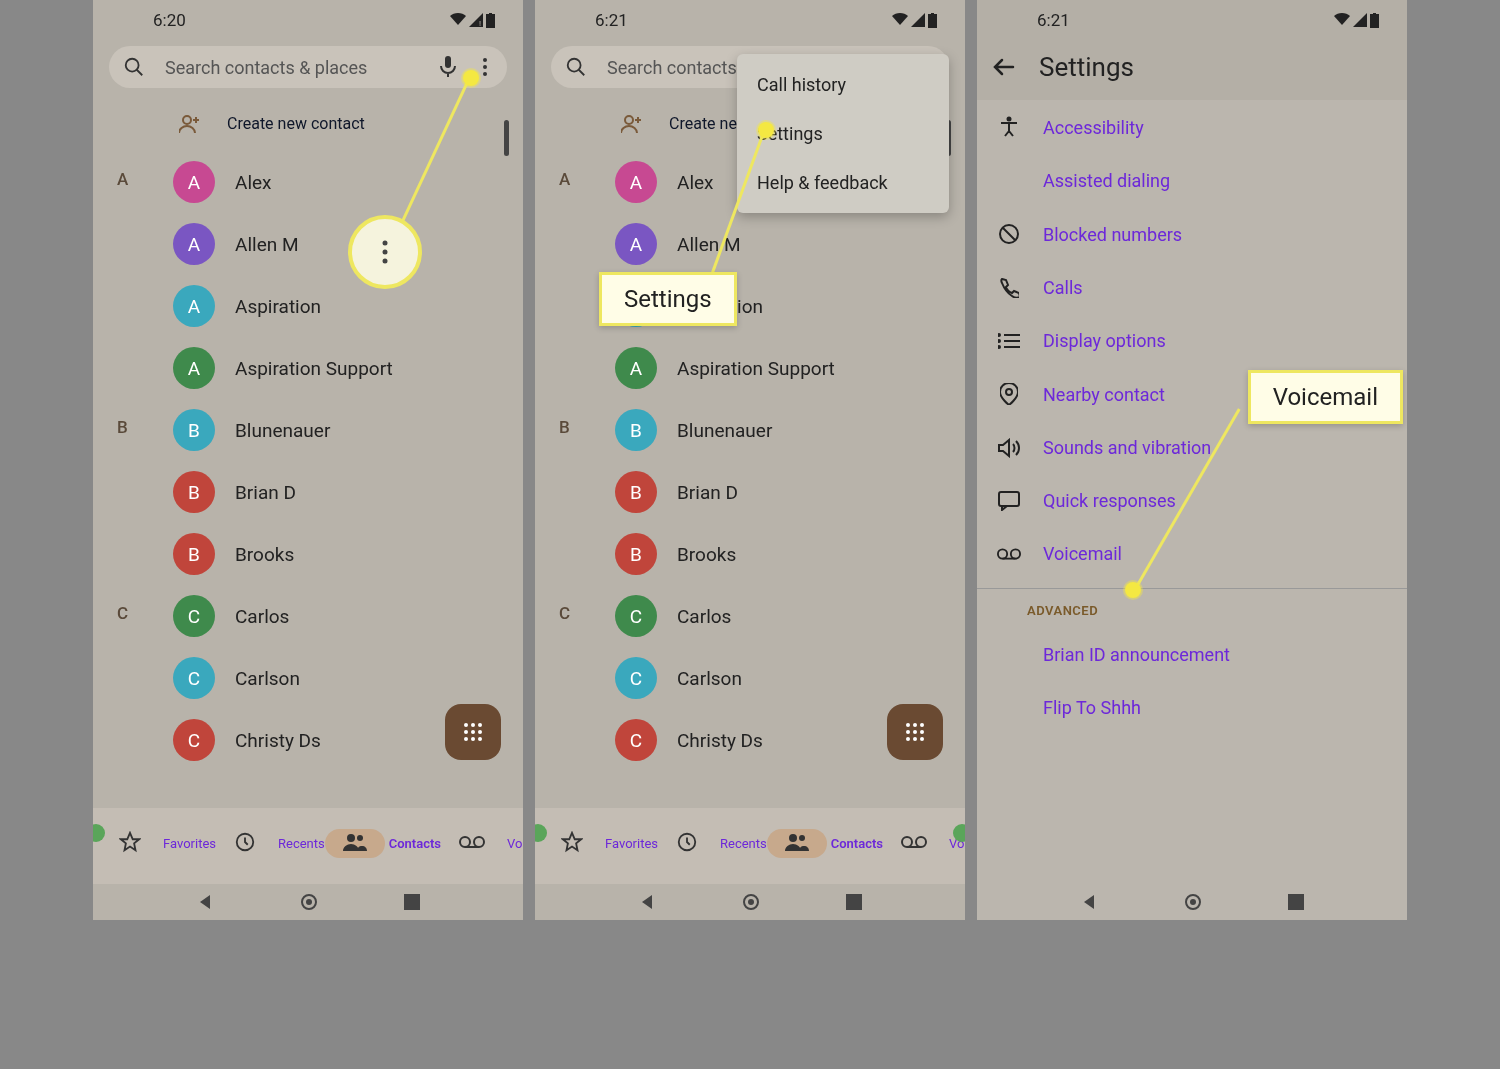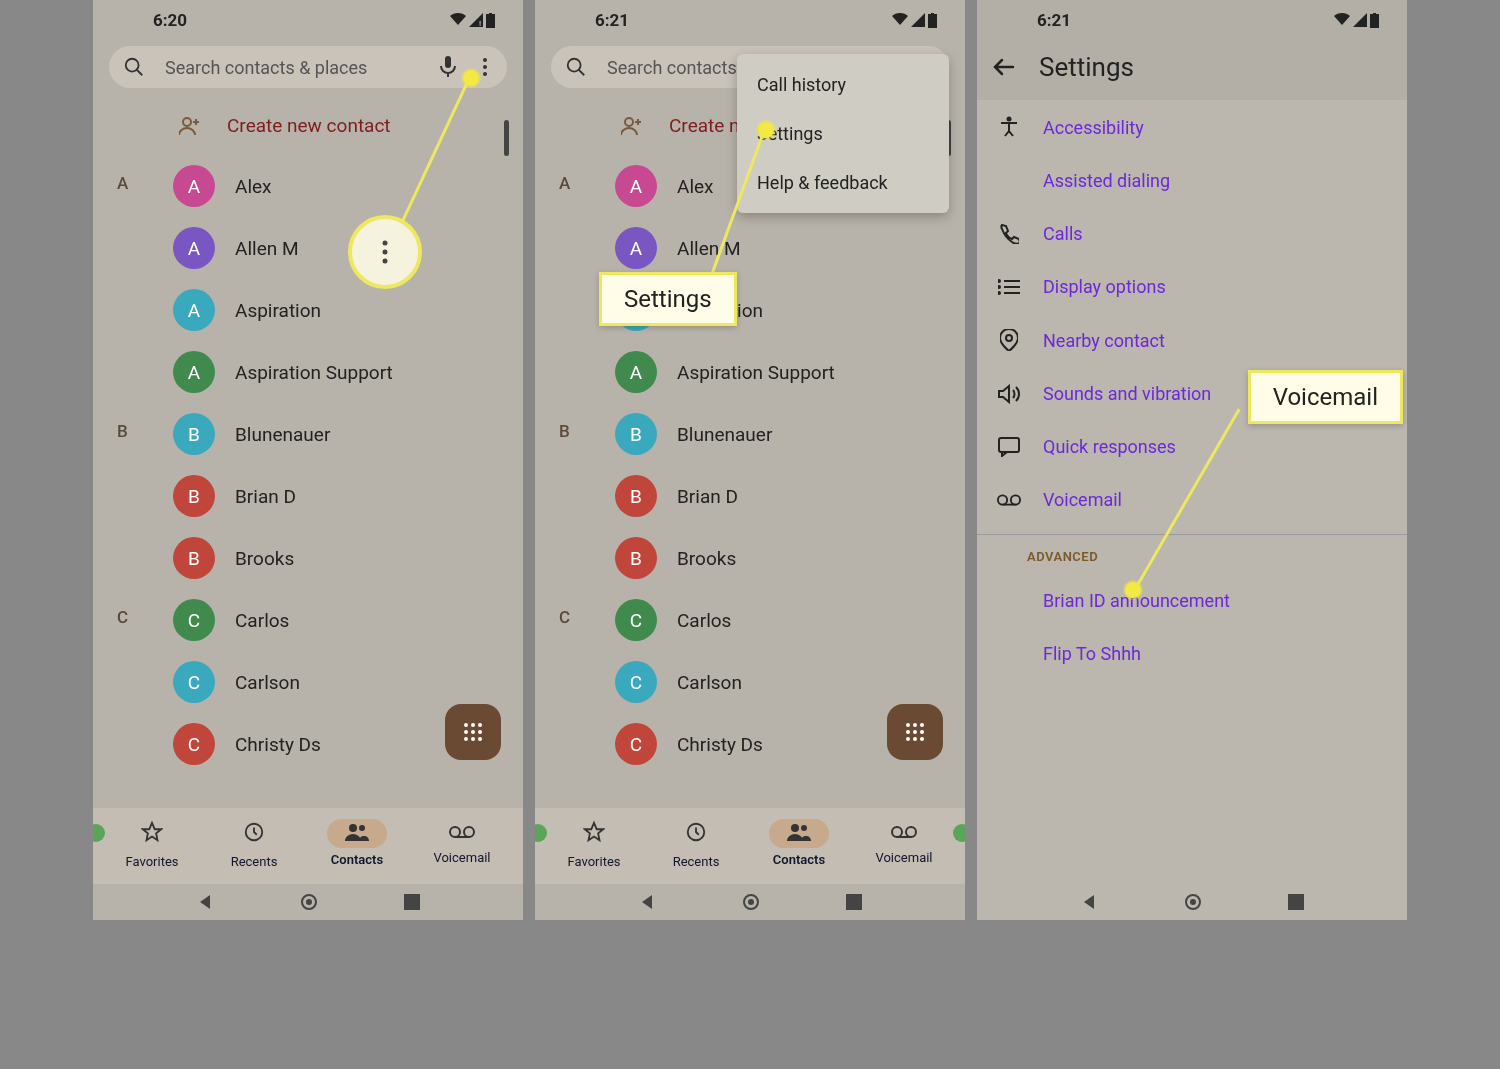--- a/index.html
+++ b/index.html
@@ -16,21 +16,21 @@
     height: 920px;
     background: #b8b3aa;
     position: relative;
     overflow: hidden;
   }
   .status-bar {
     display: flex;
     justify-content: space-between;
     padding: 10px 28px 8px 60px;
     font-size: 17px;
-    font-weight: 700;
+    font-weight: 400;
     color: #222;
   }
   .status-icons { display: flex; gap: 3px; align-items: center; }
 
   
   .search-bar {
     margin: 8px 16px;
     background: #c9c3ba;
     border-radius: 28px;
     display: flex;
@@ -43,22 +43,22 @@
     font-size: 18px;
     color: #555;
   }
 
   
   .create-contact {
     display: flex;
     align-items: center;
     gap: 20px;
     padding: 18px 26px 18px 80px;
-    color: #7f1d1d;
-    font-size: 19px;
+    color: #0f172a;
+    font-size: 16px;
     position: relative;
   }
   .scroll-indicator {
     position: absolute;
     right: 14px;
     top: 120px;
     width: 5px;
     height: 36px;
     background: #444;
     border-radius: 3px;
@@ -120,25 +120,24 @@
     right: 0;
     display: flex;
     justify-content: space-around;
     padding: 8px 8px 14px 8px;
     background: #c4bdb4;
     height: 76px;
     align-items: center;
   }
   .nav-item {
     display: flex;
-    flex-direction: column;
     align-items: center;
     gap: 4px;
     font-size: 13px;
-    color: #0f172a;
+    color: #6d28d9;
   }
   .nav-item .pill {
     padding: 4px 18px;
     border-radius: 16px;
   }
   .nav-item.active .pill {
     background: #c7a98c;
   }
 
   
@@ -662,20 +661,29 @@
         </svg>
       </span>
     <span>Accessibility</span>
   </div>
   <div class="settings-row">
     <span class="seticon"></span>
     <span>Assisted dialing</span>
   </div>
   <div class="settings-row">
     <span class="seticon">
+        <svg width="22" height="22" viewBox="0 0 22 22">
+          <circle cx="11" cy="11" r="9" fill="none" stroke="#222" stroke-width="2"></circle>
+          <line x1="5" y1="5" x2="17" y2="17" stroke="#222" stroke-width="2"></line>
+        </svg>
+      </span>
+    <span>Blocked numbers</span>
+  </div>
+  <div class="settings-row">
+    <span class="seticon">
         <svg width="20" height="20" viewBox="0 0 20 20">
           <path d="M3 1l4 1 2 5-2 2c1 3 3 5 6 6l2-2 5 2 1 4c-2 1-5 1-8-1-5-3-8-8-10-13C2 3 2 2 3 1z" fill="none" stroke="#222" stroke-width="2"></path>
         </svg>
       </span>
     <span>Calls</span>
   </div>
   <div class="settings-row">
     <span class="seticon">
         <svg width="22" height="16" viewBox="0 0 22 16">
           <g stroke="#222" stroke-width="2">

